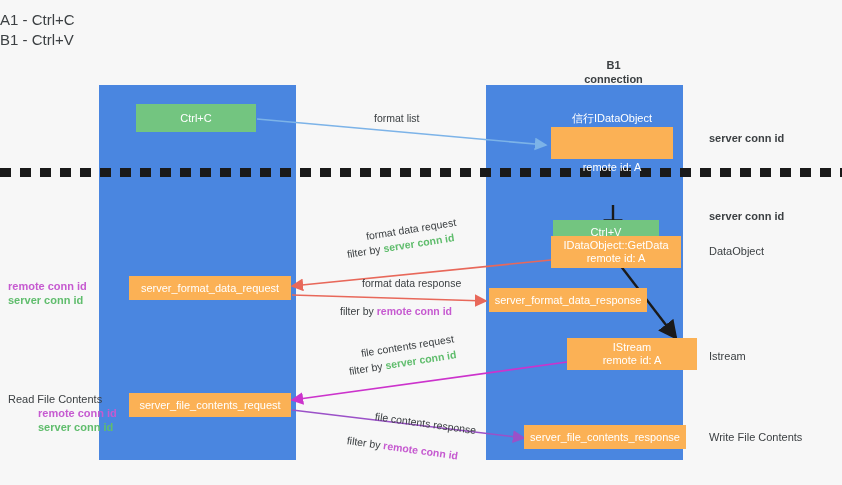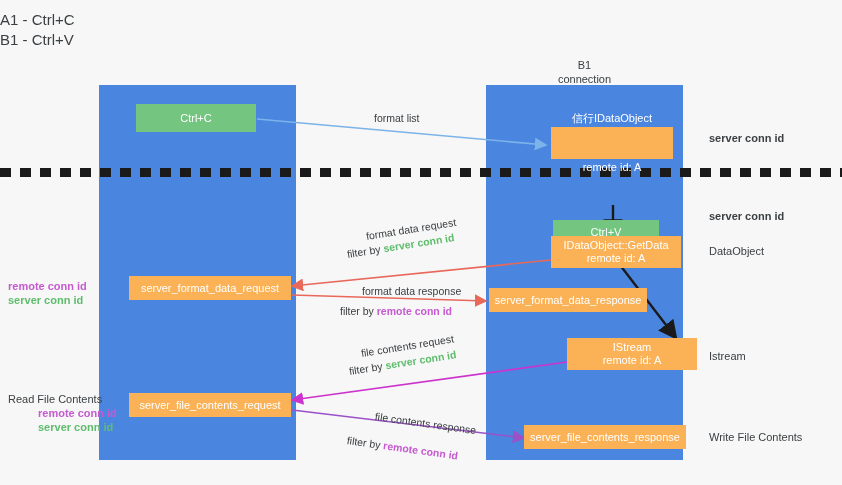--- a/index.html
+++ b/index.html
@@ -38,21 +38,21 @@
   .lane-head {
     position: absolute;
     top: 58px;
     width: 197px;
     text-align: center;
     font-size: 11px;
     color: #3c4043;
     line-height: 14px;
   }
   #lane-head-a { left: 99px; }
-  #lane-head-b { left: 486px; }
+  #lane-head-b { left: 515px; font-weight: bold; }
   .lane-head .l1 { display: block; }
   .lane-head .l2 { display: block; }
 
   .node {
     position: absolute;
     box-sizing: border-box;
     display: flex;
     flex-direction: column;
     align-items: center;
     justify-content: center;
@@ -201,21 +201,21 @@
     <span>server_file_contents_request</span>
   </div>
 
   <div class="edge-label" style="left:374px; top:111px;">format list</div>
 
   <div class="edge-label tilt-up" style="left:366px; top:229px;">format data request</div>
   <div class="edge-label tilt-up" style="left:347px; top:247px;">
     <span class="plain-txt">filter by </span><span class="green-txt">server conn id</span>
   </div>
 
-  <div class="edge-label" style="left:362px; top:284px;">format data response</div>
+  <div class="edge-label" style="left:362px; top:276px;">format data response</div>
   <div class="edge-label" style="left:340px; top:304px;">
     <span class="plain-txt">filter by </span><span class="magenta-txt">remote conn id</span>
   </div>
 
   <div class="edge-label tilt-up" style="left:361px; top:346px;">file contents request</div>
   <div class="edge-label tilt-up" style="left:349px; top:364px;">
     <span class="plain-txt">filter by </span><span class="green-txt">server conn id</span>
   </div>
 
   <div class="edge-label tilt-dn" style="left:375px; top:409px;">file contents response</div>

